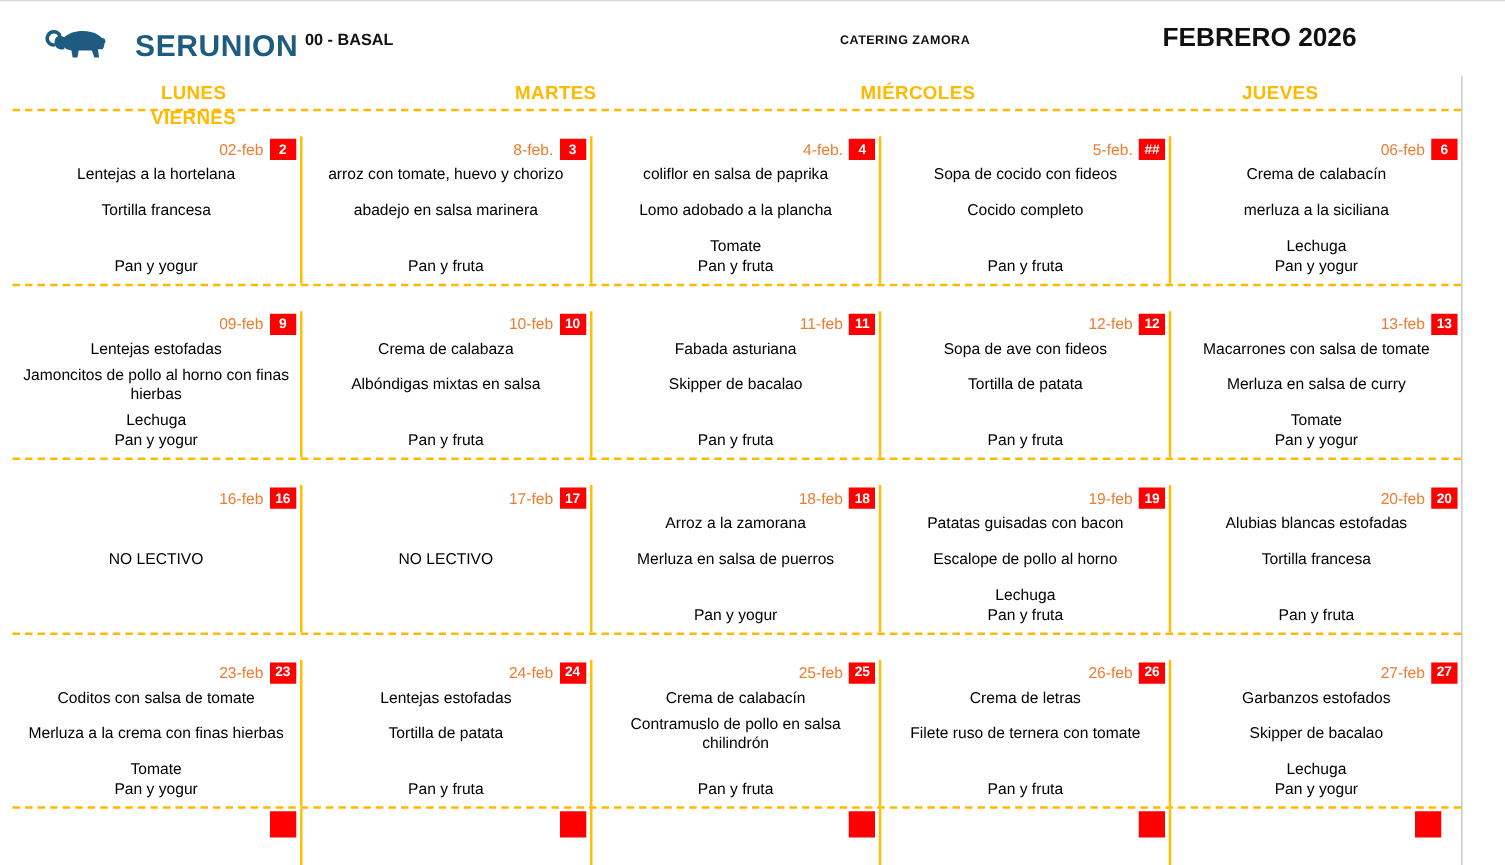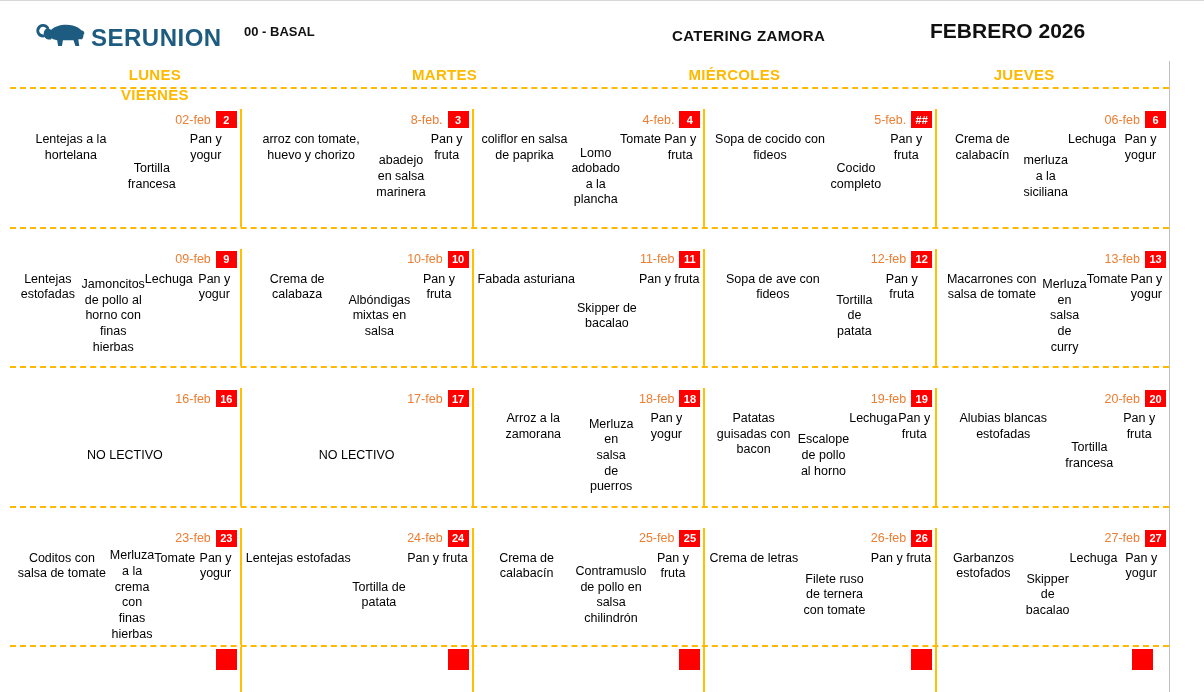--- a/index.html
+++ b/index.html
@@ -3,37 +3,37 @@
 <meta charset="utf-8">
 <title>Menu</title>
 <style>
   html,body{margin:0;padding:0;background:#fff;}
   .screen{
     position:relative;width:1204px;height:692px;background:#fff;overflow:hidden;
     font-family:"Liberation Sans",sans-serif;color:#000;
     border-top:1px solid #d8d8d8;box-sizing:border-box;
   }
   
-  .logo{position:absolute;left:36px;top:18px;display:flex;align-items:center;gap:5px;}
+  .logo{position:absolute;left:36px;top:18px;display:flex;align-items:center;gap:22px;}
   .logo-text{font-size:24px;font-weight:800;letter-spacing:.5px;color:var(--logo-blue,#1D5C80);}
   .menu-type{position:absolute;left:244px;top:23px;font-size:13px;font-weight:700;color:#111;}
-  .center-label{position:absolute;left:672px;top:26px;font-size:15px;font-weight:700;letter-spacing:.4px;color:#111;}
+  .center-label{position:absolute;left:672px;top:26px;font-size:10px;font-weight:700;letter-spacing:.4px;color:#111;}
   .month-title{position:absolute;left:930px;top:18px;font-size:21px;font-weight:700;color:#111;}
   
   .grid{position:absolute;left:10px;top:62px;width:1159px;}
   .weekday-row{display:grid;grid-template-columns:repeat(4,1fr);height:24px;border-bottom:2px dashed var(--accent-gold,#FFB900);}
   .weekday{text-align:center;font-size:15px;font-weight:700;color:var(--accent-gold,#FFB900);padding-top:3px;letter-spacing:.3px;}
   .week-row{display:grid;grid-template-columns:repeat(5,1fr);height:137.5px;border-bottom:2px dashed var(--accent-gold,#FFB900);}
   .cell{position:relative;border-right:2px solid var(--grid-line,#FFC000);margin-top:20px;}
   .cell:last-child{border-right:none;}
   .dateline{position:absolute;top:2px;right:3px;display:flex;align-items:center;gap:5px;}
   .date{font-size:12.5px;color:var(--date-orange,#ED7D31);}
   .badge{background:var(--badge-red,#FF0000);color:#fff;font-weight:700;font-size:11px;
          min-width:15px;height:17px;padding:0 3px;display:flex;align-items:center;justify-content:center;}
-  .body{position:absolute;left:4px;right:4px;top:23px;bottom:5px;display:flex;}
+  .body{position:absolute;left:4px;right:4px;top:23px;bottom:5px;display:flex;flex-direction:column;}
   .slot{font-size:12.5px;text-align:center;line-height:1.25;min-height:16px;}
   .slot.mid{flex:1;display:flex;align-items:center;justify-content:center;}
   
   .footer-row{display:grid;grid-template-columns:repeat(5,1fr);height:46px;}
   .footer-cell{position:relative;border-right:2px solid var(--grid-line,#FFC000);}
   .footer-cell:last-child{border-right:none;}
   .marker{position:absolute;top:2px;right:3px;width:21px;height:21px;background:var(--badge-red,#FF0000);}
   .footer-cell:last-child .marker{right:16px;}
   
   .right-edge{position:absolute;left:1169px;top:60px;bottom:0;width:1px;background:var(--edge-grey,#BFBFBF);}

